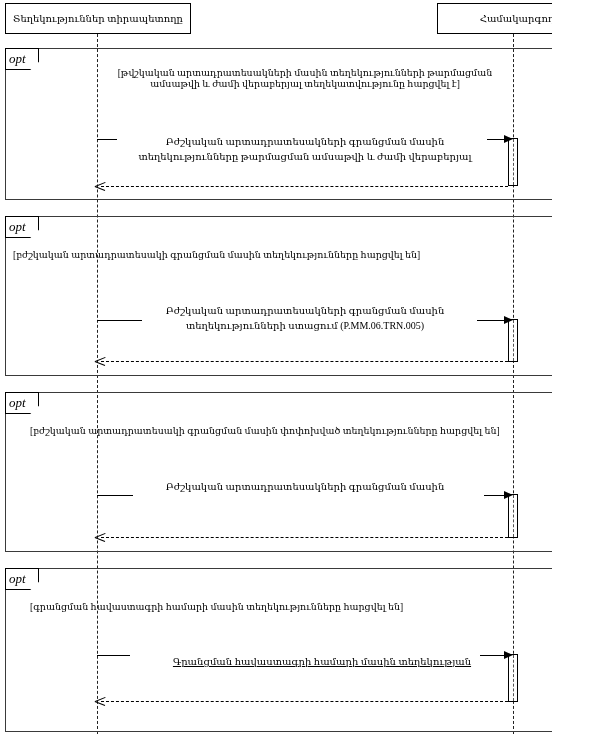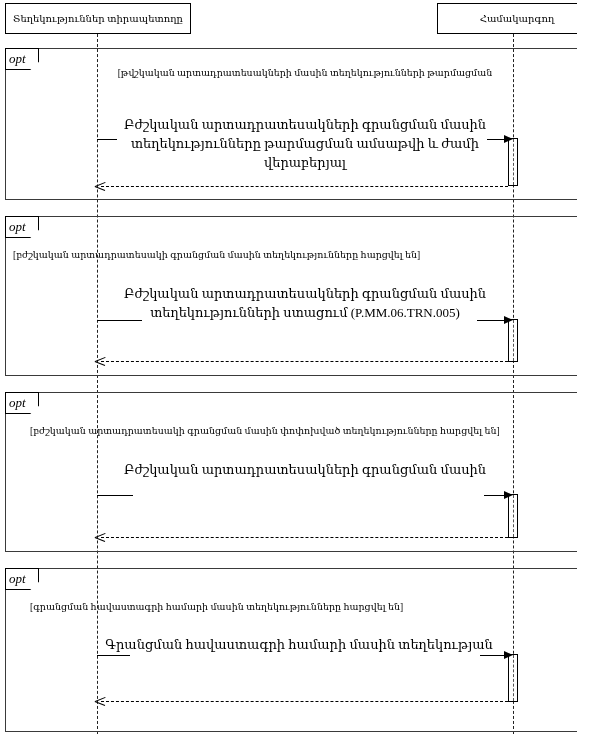--- a/index.html
+++ b/index.html
@@ -12,21 +12,20 @@
     font-family: "Liberation Serif", "DejaVu Serif", serif;
     color: #000000;
   }
 
   #diagram {
     position: relative;
     width: 552px;
     height: 737px;
     overflow: hidden;
     background: #ffffff;
-    padding-left: 25px;
   }
 
   
   .participant {
     position: absolute;
     box-sizing: border-box;
     border: 1px solid #000000;
     background: #ffffff;
     display: flex;
     align-items: center;
@@ -122,23 +121,24 @@
     height: 0;
     border-top: 1px solid #000000;
     transform-origin: 0 0;
   }
   .arrow-open::before { transform: rotate(-22deg); }
   .arrow-open::after  { transform: rotate(22deg); }
 
   .msg-label {
     position: absolute;
     text-align: center;
-    font-size: 13px;
+    font-size: 10px;
     line-height: 1.45;
     z-index: 4;
+    margin-top: 19px;
   }
 
   
   .activation {
     position: absolute;
     box-sizing: border-box;
     width: 10px;
     border: 1px solid #000000;
     background: #ffffff;
     z-index: 3;
@@ -167,20 +167,21 @@
   </div>
 
   <div class="lifeline" id="lifeline-0"></div>
   <div class="lifeline" id="lifeline-1"></div>
 
   <div class="fragment" style="left:5px; top:48px; width:592px; height:152px;">
     <div class="frag-label">opt</div>
   </div>
   <div class="guard" style="left:110px; top:68px; width:390px; text-align:center;">
     <div>[թվշկական արտադրատեսակների մասին տեղեկությունների թարմացման</div>
+    <div>ամսաթվի և ժամի վերաբերյալ տեղեկատվությունը հարցվել է]</div>
   </div>
 
   <div class="msg-label" style="left:103px; top:116px; width:404px;">
     <div>Բժշկական արտադրատեսակների գրանցման մասին</div>
     <div>տեղեկությունները թարմացման ամսաթվի և ժամի վերաբերյալ</div>
   </div>
 
   <div class="msg-line" style="left:97px; top:139px; width:20px;"></div>
   <div class="msg-line" style="left:487px; top:139px; width:22px;"></div>
   <div class="arrow-filled" style="left:504px; top:135px;"></div>
@@ -222,21 +223,21 @@
   <div class="activation" style="left:508px; top:494px; height:44px;"></div>
   <div class="msg-line dashed" style="left:101px; top:537px; width:407px;"></div>
   <div class="arrow-open" style="left:95px; top:532px;"></div>
 
   <div class="fragment" style="left:5px; top:568px; width:592px; height:164px;">
     <div class="frag-label">opt</div>
   </div>
   <div class="guard" style="left:30px; top:602px;">
     <div>[գրանցման հավաստագրի համարի մասին տեղեկությունները հարցվել են]</div>
   </div>
-  <div class="msg-label" style="left:97px; top:636px; width:404px;">
+  <div class="msg-label" style="left:120px; top:636px; width:404px;text-decoration:underline;">
     <div>Գրանցման հավաստագրի համարի մասին տեղեկության</div>
   </div>
   <div class="msg-line" style="left:97px; top:655px; width:33px;"></div>
   <div class="msg-line" style="left:480px; top:655px; width:29px;"></div>
   <div class="arrow-filled" style="left:504px; top:651px;"></div>
   <div class="activation" style="left:508px; top:654px; height:48px;"></div>
   <div class="msg-line dashed" style="left:101px; top:701px; width:407px;"></div>
   <div class="arrow-open" style="left:95px; top:696px;"></div>
 
 </div>

